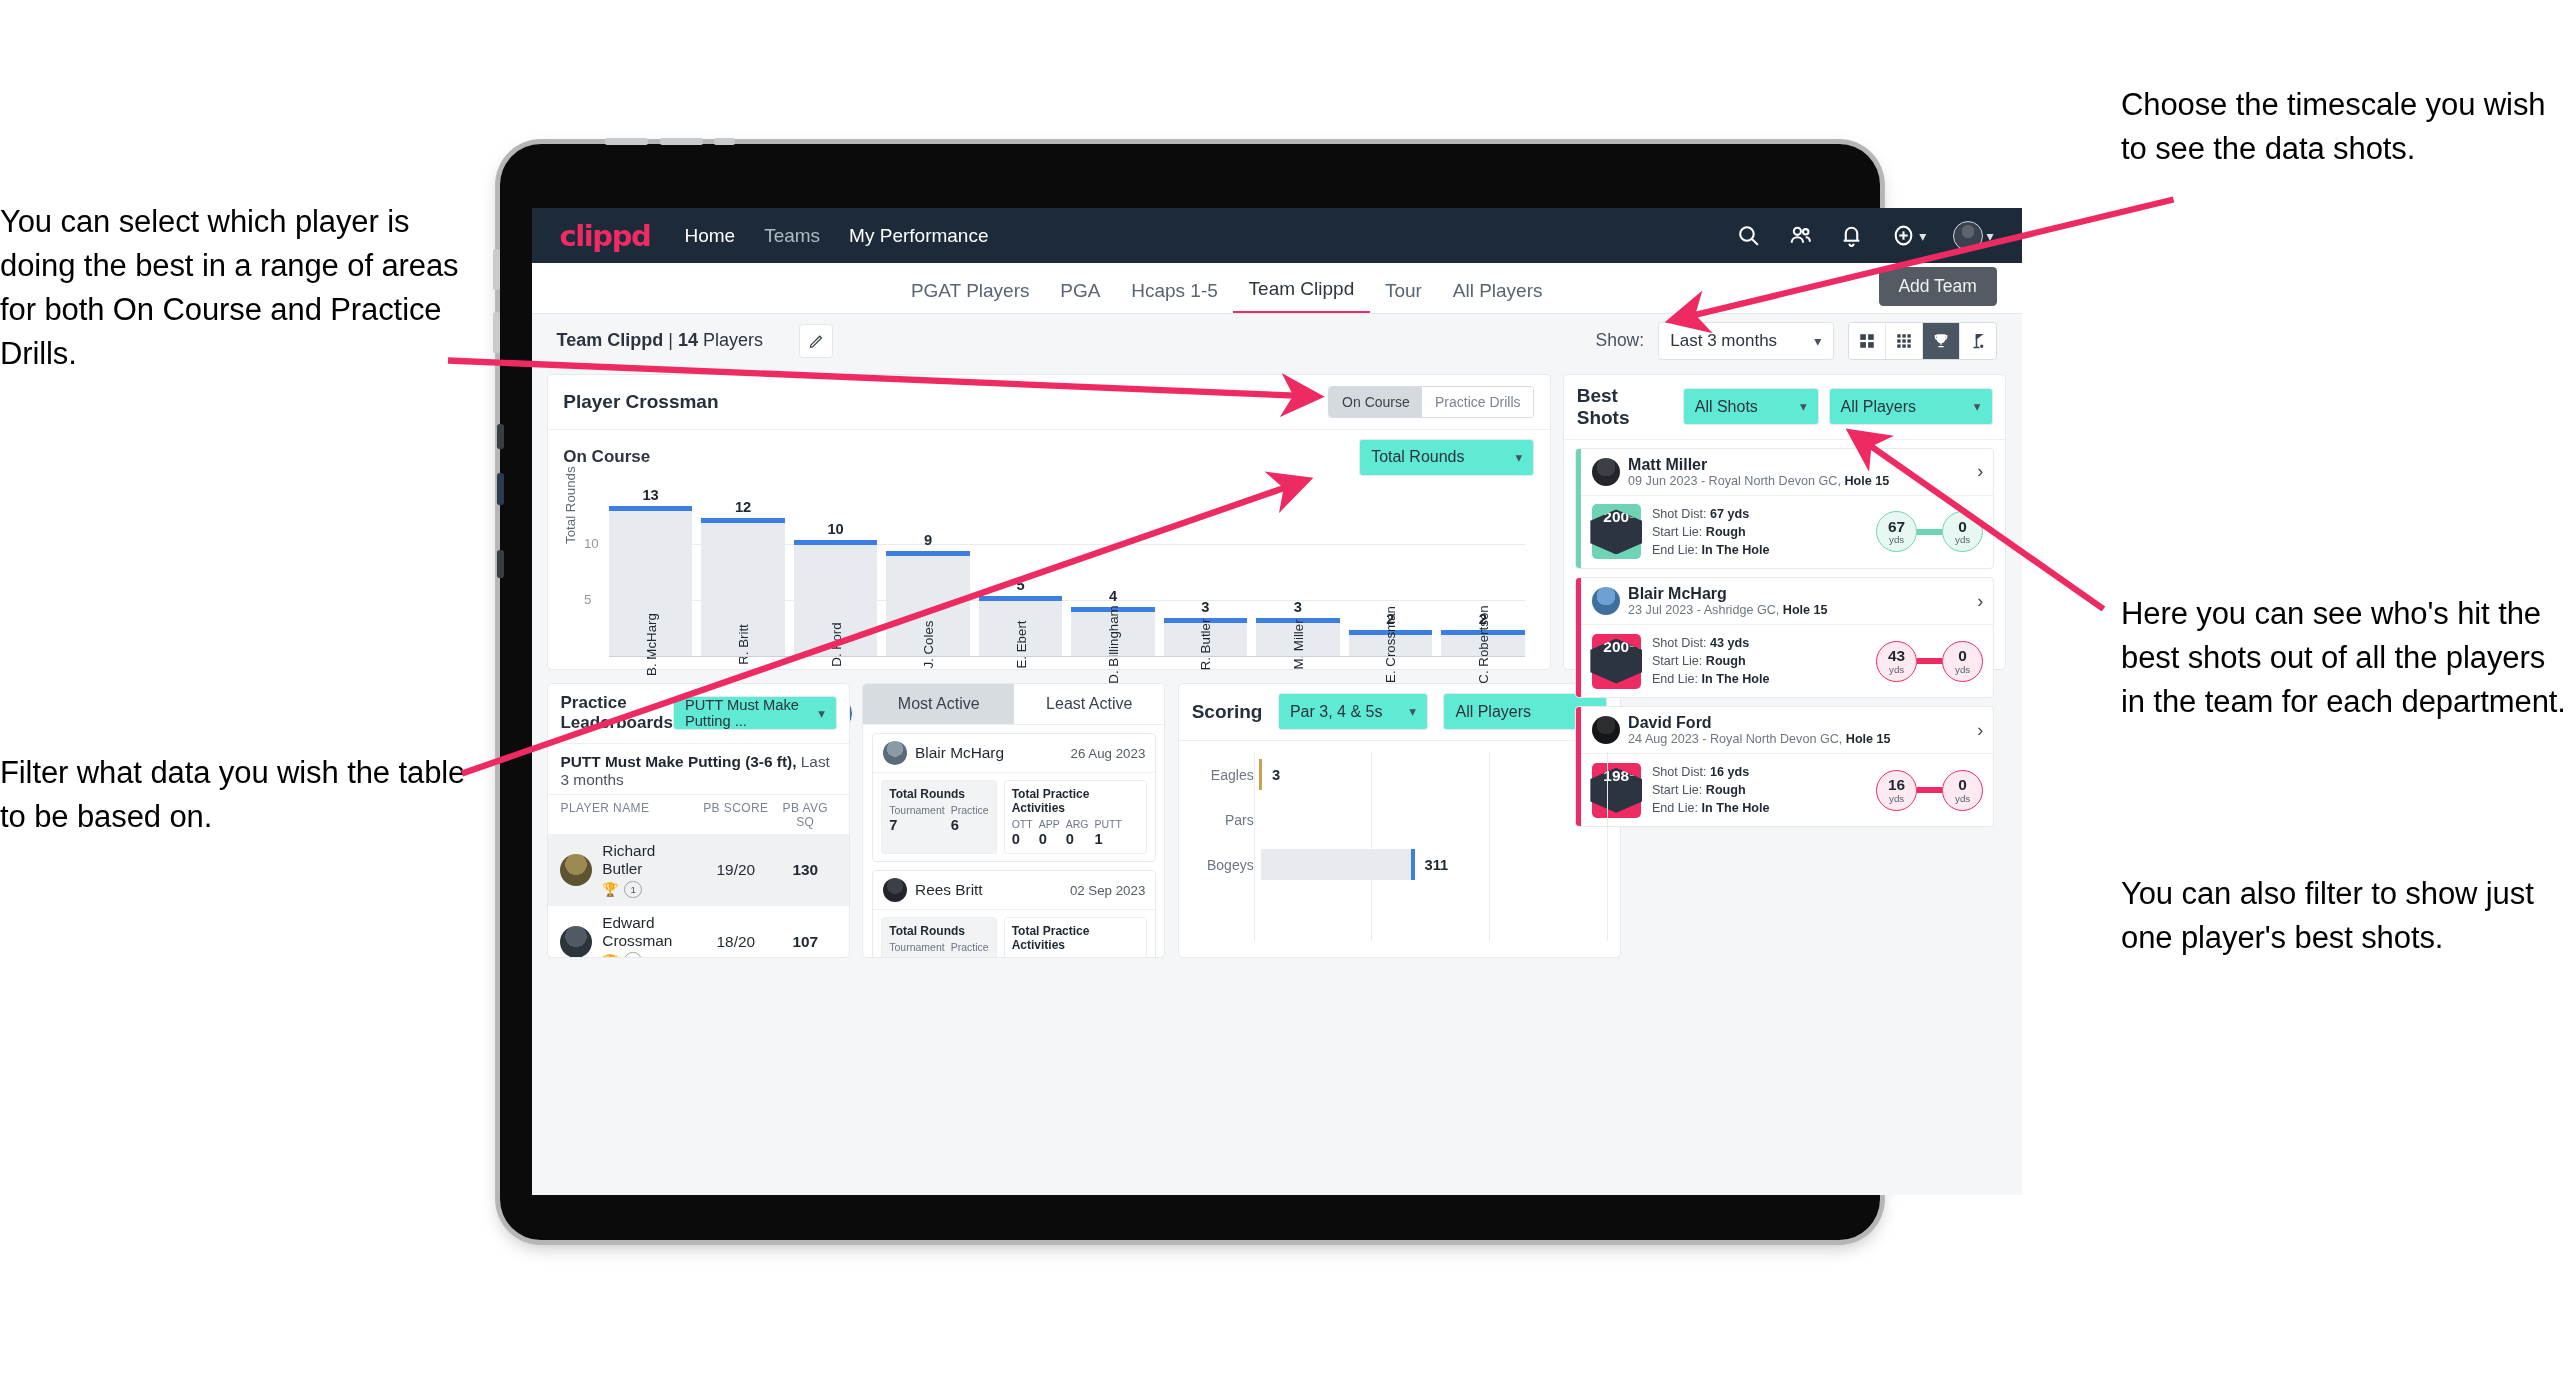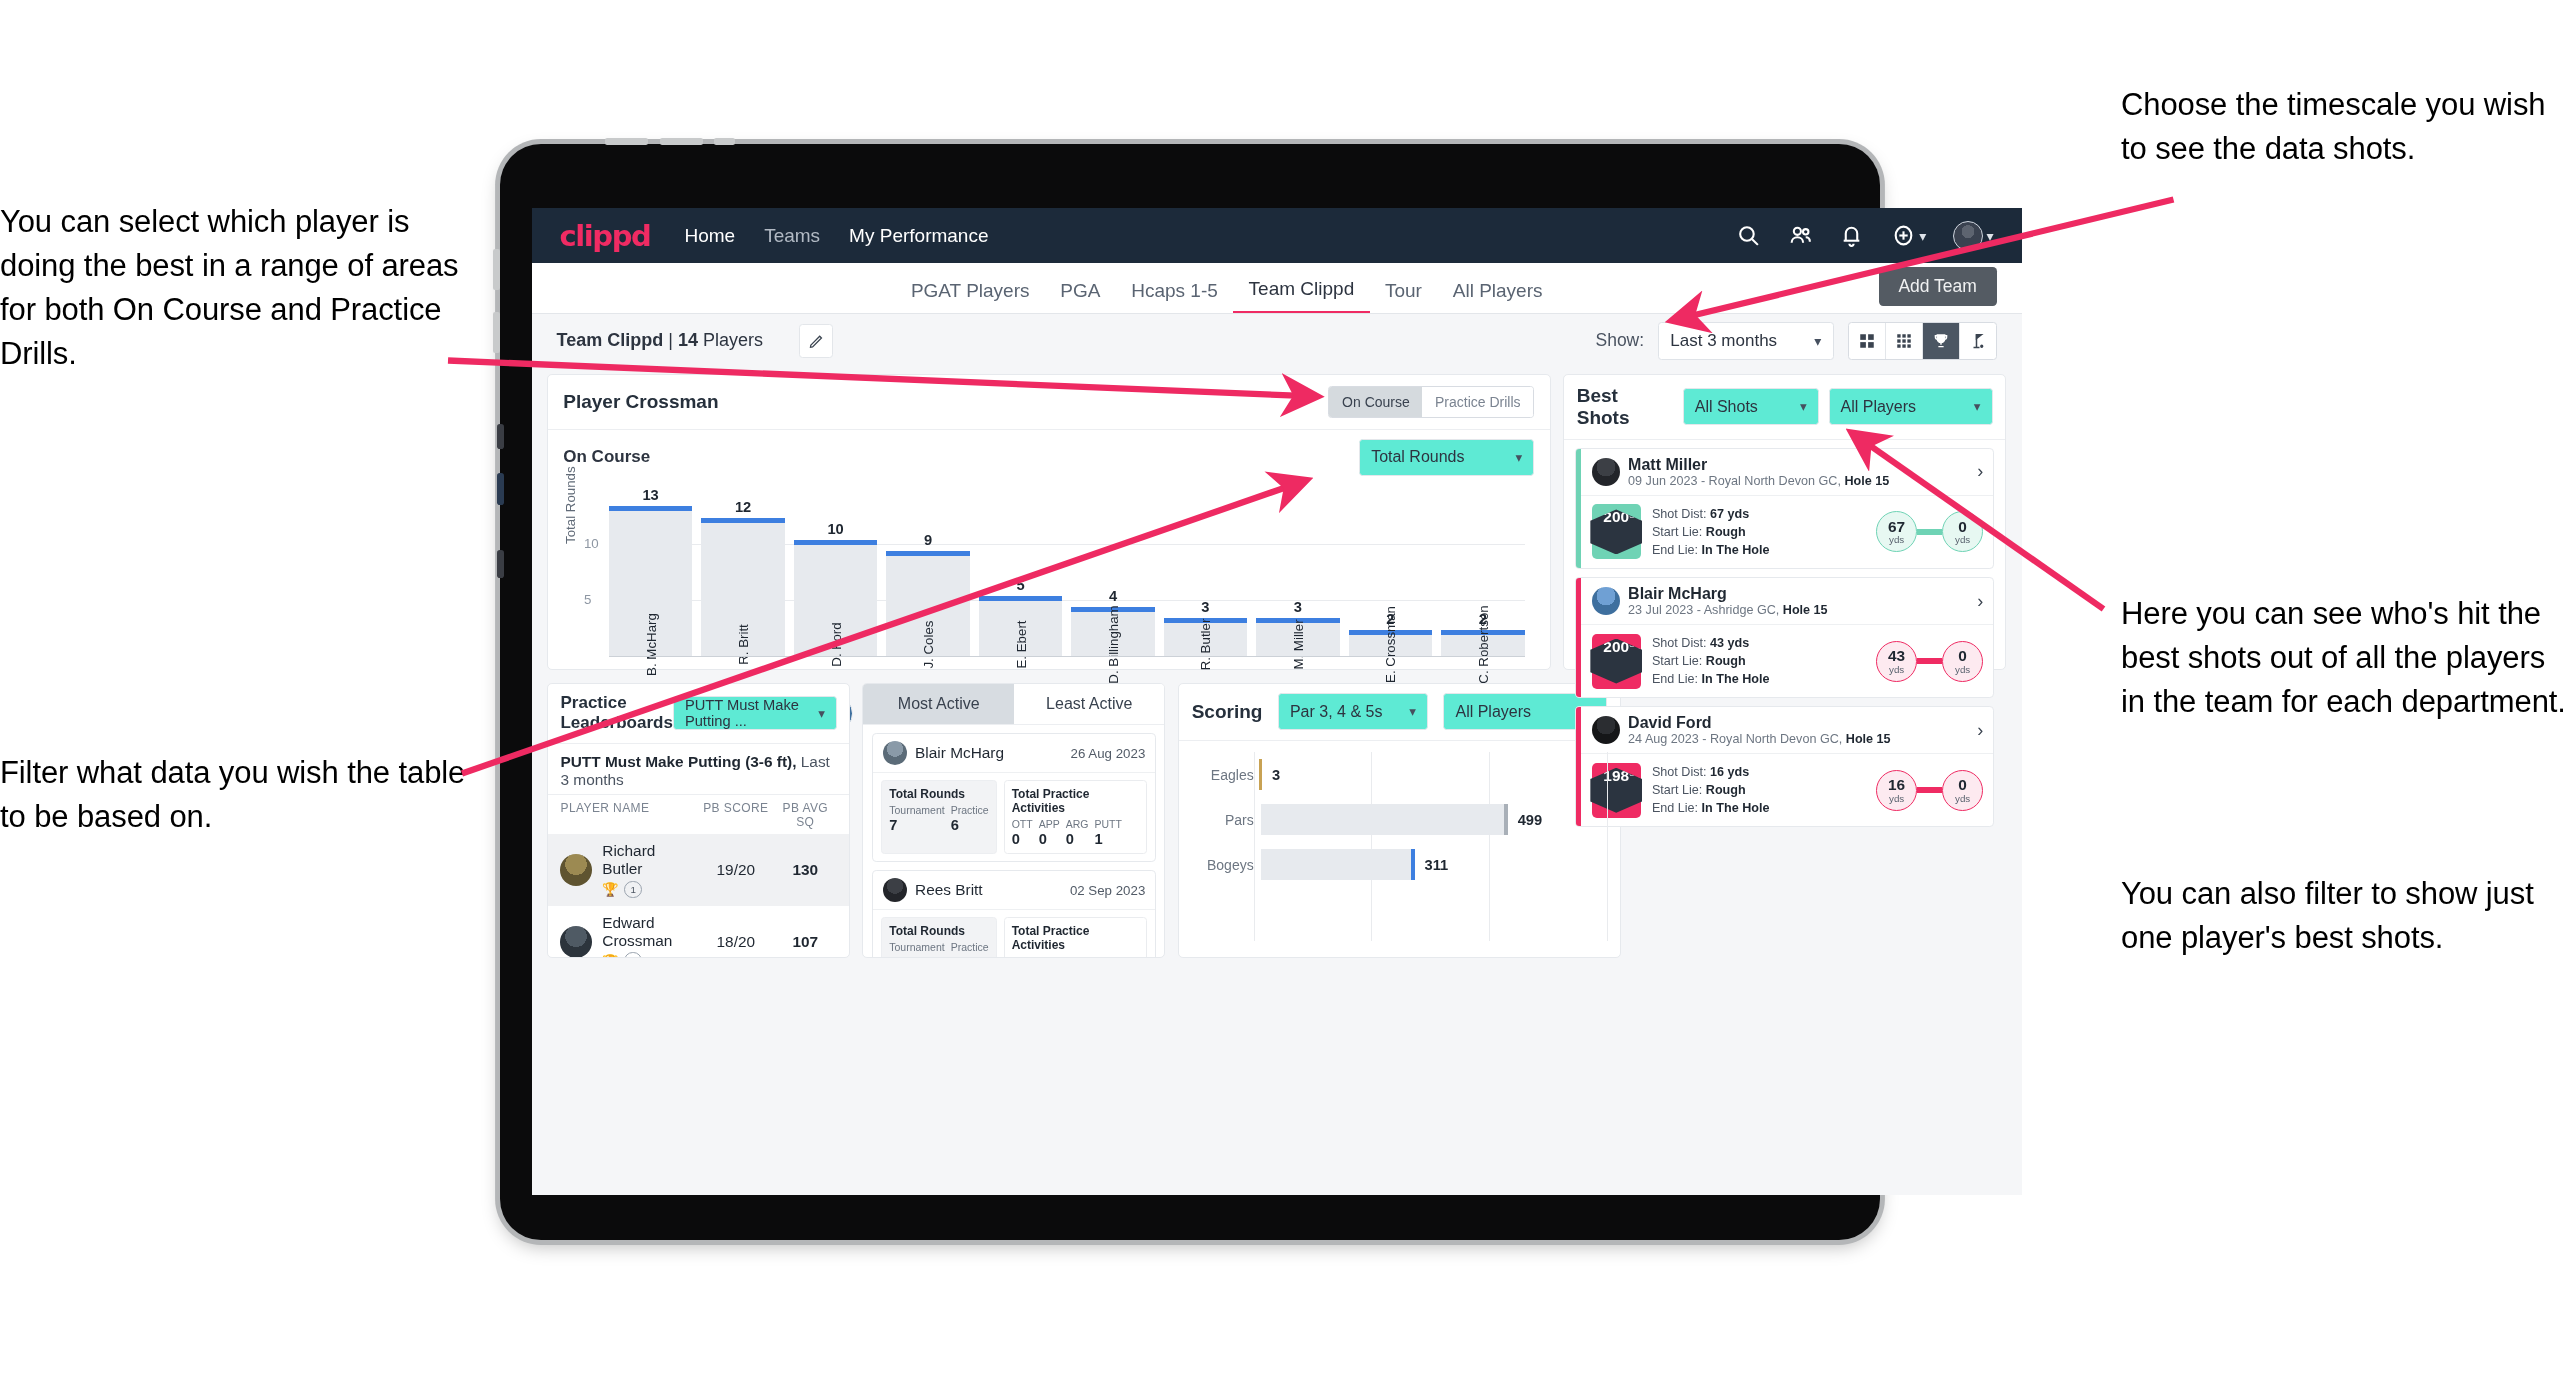--- a/index.html
+++ b/index.html
@@ -714,25 +714,20 @@
               <div class="scrow">
                 <div class="sclabel">Eagles</div>
                 <div class="sctrack">
                   <div class="scbar" style="width:0.4285714285714286%"></div>
                   <div class="scend" style="left:calc(0.4285714285714286% - 3.5px);background:#c8a253"></div>
                   <div class="scval" style="left:calc(0.4285714285714286% + 9.8px)">3</div>
                 </div>
               </div>
               <div class="scrow">
                 <div class="sclabel">Pars</div>
-                <div class="sctrack">
-                  <div class="scbar" style="width:71.28571428571429%"></div>
-                  <div class="scend" style="left:calc(71.28571428571429% - 3.5px);background:#a9b0b8"></div>
-                  <div class="scval" style="left:calc(71.28571428571429% + 9.8px)">499</div>
-                </div>
               </div>
               <div class="scrow">
                 <div class="sclabel">Bogeys</div>
                 <div class="sctrack">
                   <div class="scbar" style="width:44.42857142857143%"></div>
                   <div class="scend" style="left:calc(44.42857142857143% - 3.5px);background:#3d7fe0"></div>
                   <div class="scval" style="left:calc(44.42857142857143% + 9.8px)">311</div>
                 </div>
               </div>
             </div>

